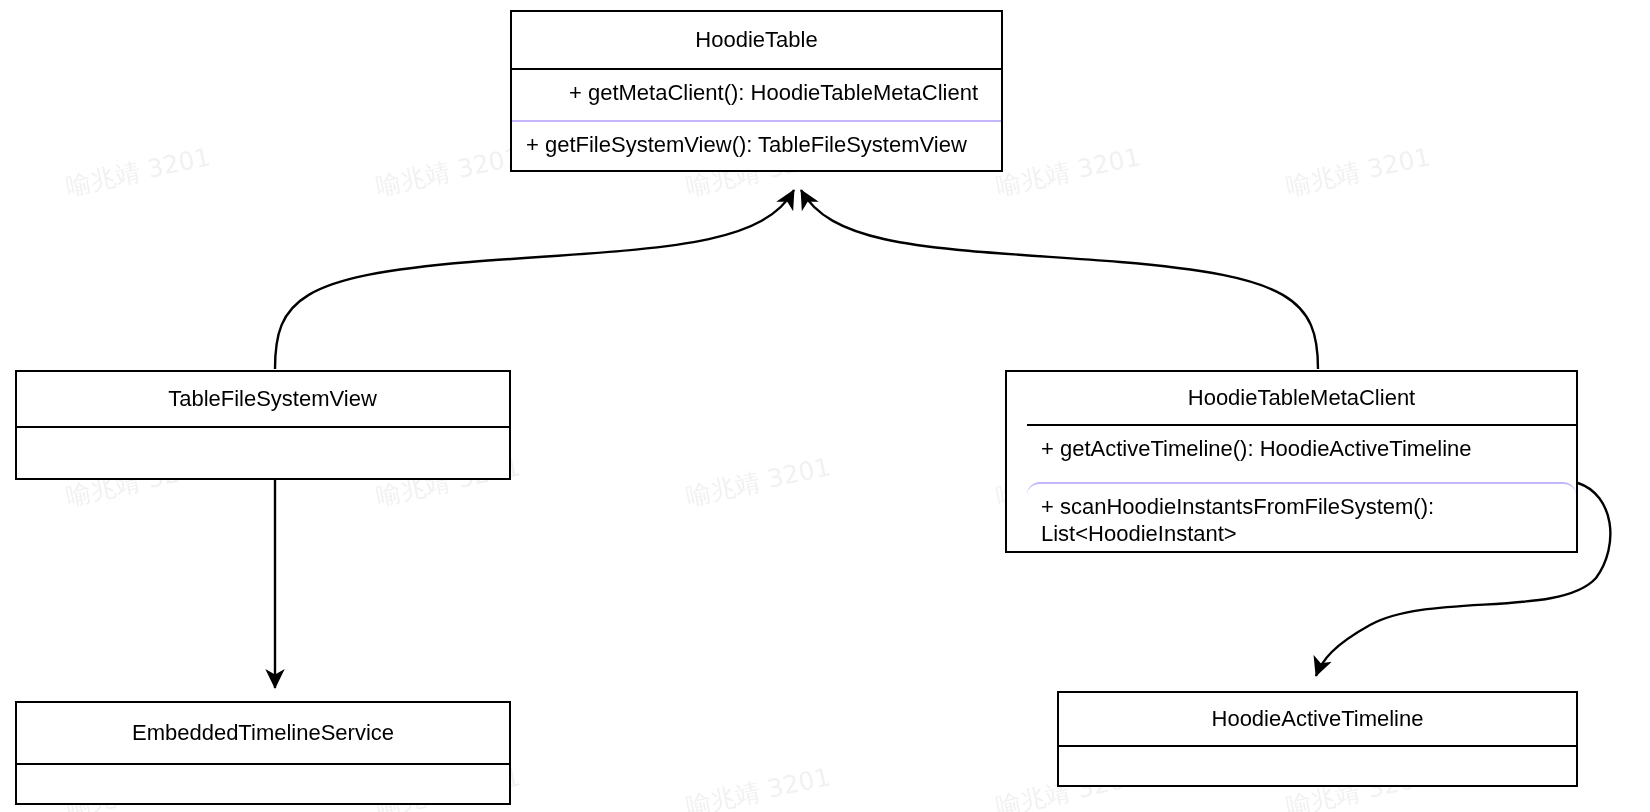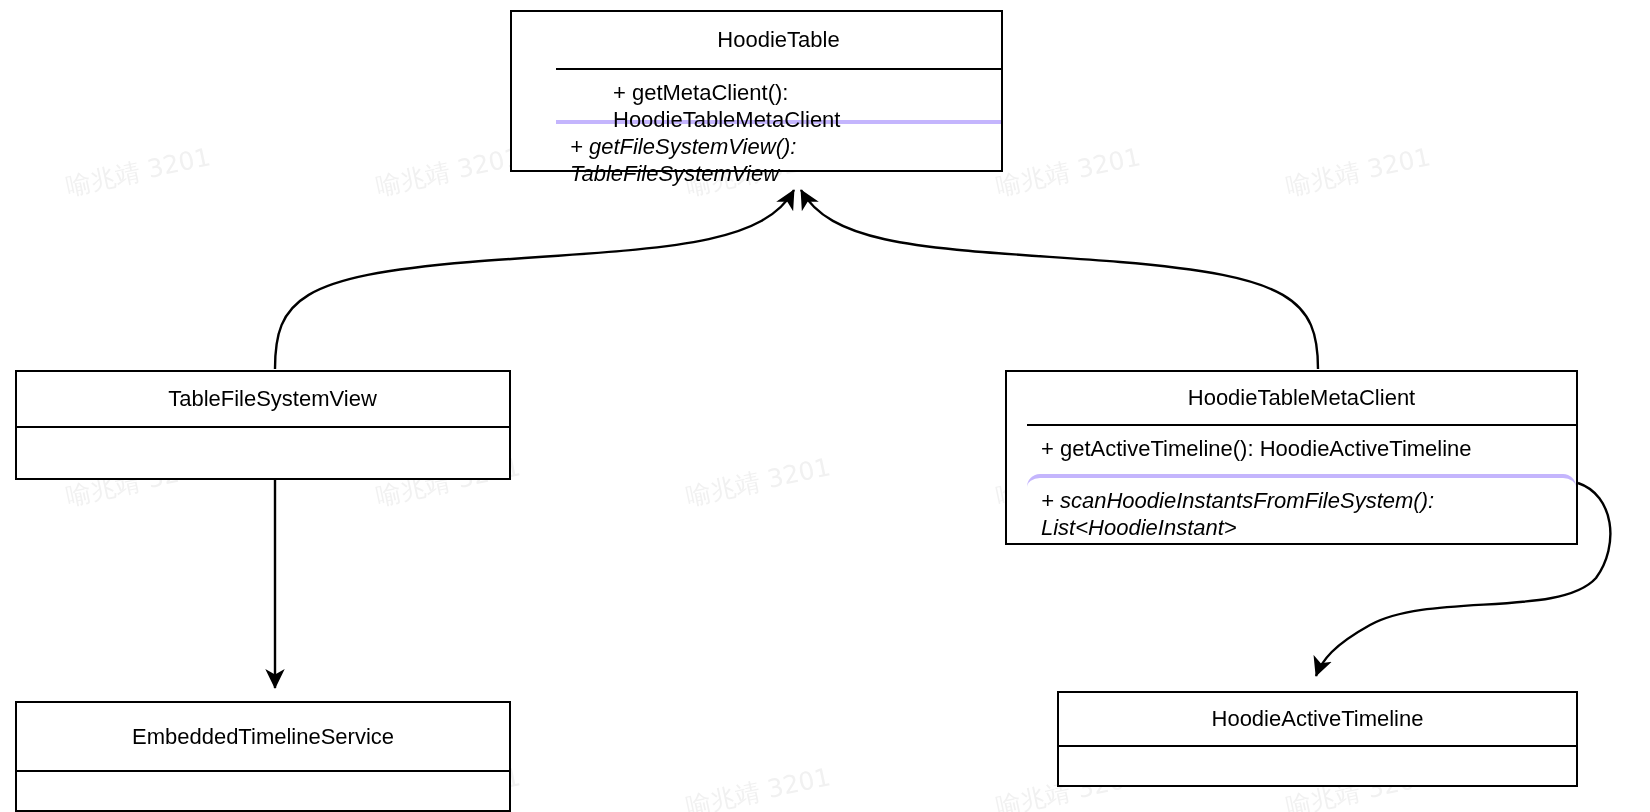--- a/index.html
+++ b/index.html
@@ -78,22 +78,21 @@
   }
   .uml-member {
     box-sizing: border-box;
     padding: 9px 12px 9px 14px;
     font-size: 22px;
     color: #000000;
     line-height: 1.23;
     white-space: pre-line;
   }
   .uml-member + .uml-member {
-    border-top: 4px solid #c4b5fd;
-    font-style: italic;
+    border-top: 2px solid #c4b5fd;
   }
   .uml-empty {
     display: block;
   }
 </style>
 </head>
 <body>
 
 <div id="canvas">
 
@@ -126,44 +125,44 @@
 
     <path d="M 275 369 C 275 300 300 276 470 262 C 650 248 760 250 794 190" fill="none" stroke="#000000" stroke-width="2.4" marker-end="url(#arrowFilled)"></path>
 
     <path d="M 1318 369 C 1318 300 1290 276 1120 262 C 940 248 835 250 801 190" fill="none" stroke="#000000" stroke-width="2.4" marker-end="url(#arrowFilled)"></path>
 
     <path d="M 275 478 L 275 688" fill="none" stroke="#000000" stroke-width="2.4" marker-end="url(#arrowFilled)"></path>
 
     <path d="M 1578 483 C 1614 495 1620 545 1596 578 C 1560 618 1430 592 1370 625 C 1334 645 1322 660 1316 676" fill="none" stroke="#000000" stroke-width="2.4" marker-end="url(#arrowFilled)"></path>
   </svg>
 
-  <div class="uml-class" style="left:510px; top:10px; width:493px;padding-left:44px;">
+  <div class="uml-class" style="left:510px; top:10px; width:493px;">
     <div class="uml-compartment uml-name" style="height:56px;">HoodieTable</div>
     <div class="uml-compartment uml-members">
       <div class="uml-member" style="height:50px;margin-left:43px;">+ getMetaClient(): HoodieTableMetaClient</div>
       <div class="uml-member" style="height:50px;">+ getFileSystemView(): TableFileSystemView</div>
     </div>
   </div>
 
   <div class="uml-class" style="left:15px; top:370px; width:496px;">
     <div class="uml-compartment uml-name" style="height:54px;padding-left:19px;">TableFileSystemView</div>
     <div class="uml-compartment uml-members uml-empty" style="height:52px;"></div>
   </div>
 
   <div class="uml-class" style="left:1005px; top:370px; width:573px;padding-left:20px;">
     <div class="uml-compartment uml-name" style="height:52px;">HoodieTableMetaClient</div>
     <div class="uml-compartment uml-members">
-      <div class="uml-member" style="height:48px;border-radius:23px;">+ getActiveTimeline(): HoodieActiveTimeline</div>
+      <div class="uml-member" style="height:56px;border-radius:23px;">+ getActiveTimeline(): HoodieActiveTimeline</div>
       <div class="uml-member" style="height:69px;border-radius:13px;">+ scanHoodieInstantsFromFileSystem():
 List&lt;HoodieInstant&gt;</div>
     </div>
   </div>
 
   <div class="uml-class" style="left:15px; top:701px; width:496px;">
-    <div class="uml-compartment uml-name" style="height:67px;">EmbeddedTimelineService</div>
+    <div class="uml-compartment uml-name" style="height:60px;">EmbeddedTimelineService</div>
     <div class="uml-compartment uml-members uml-empty" style="height:40px;"></div>
   </div>
 
   <div class="uml-class" style="left:1057px; top:691px; width:521px;">
     <div class="uml-compartment uml-name" style="height:52px;">HoodieActiveTimeline</div>
     <div class="uml-compartment uml-members uml-empty" style="height:40px;"></div>
   </div>
 
 </div>
 

